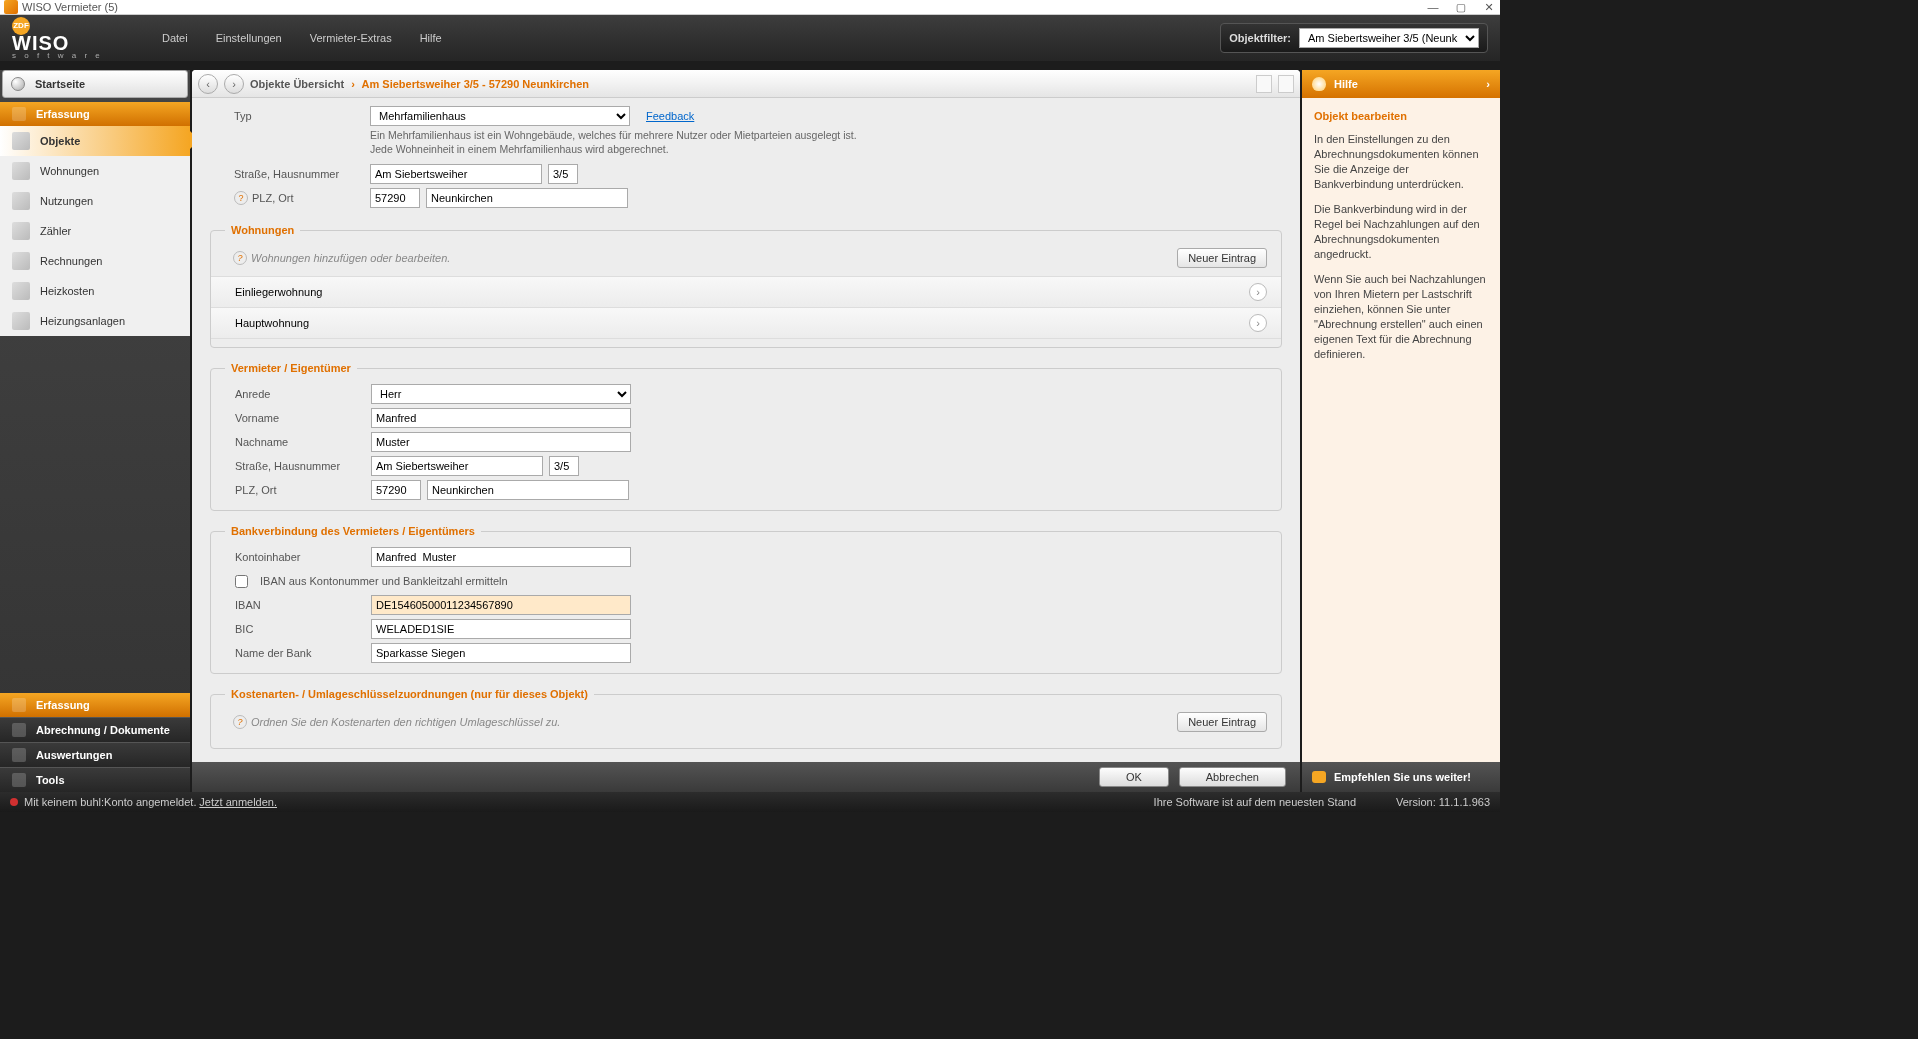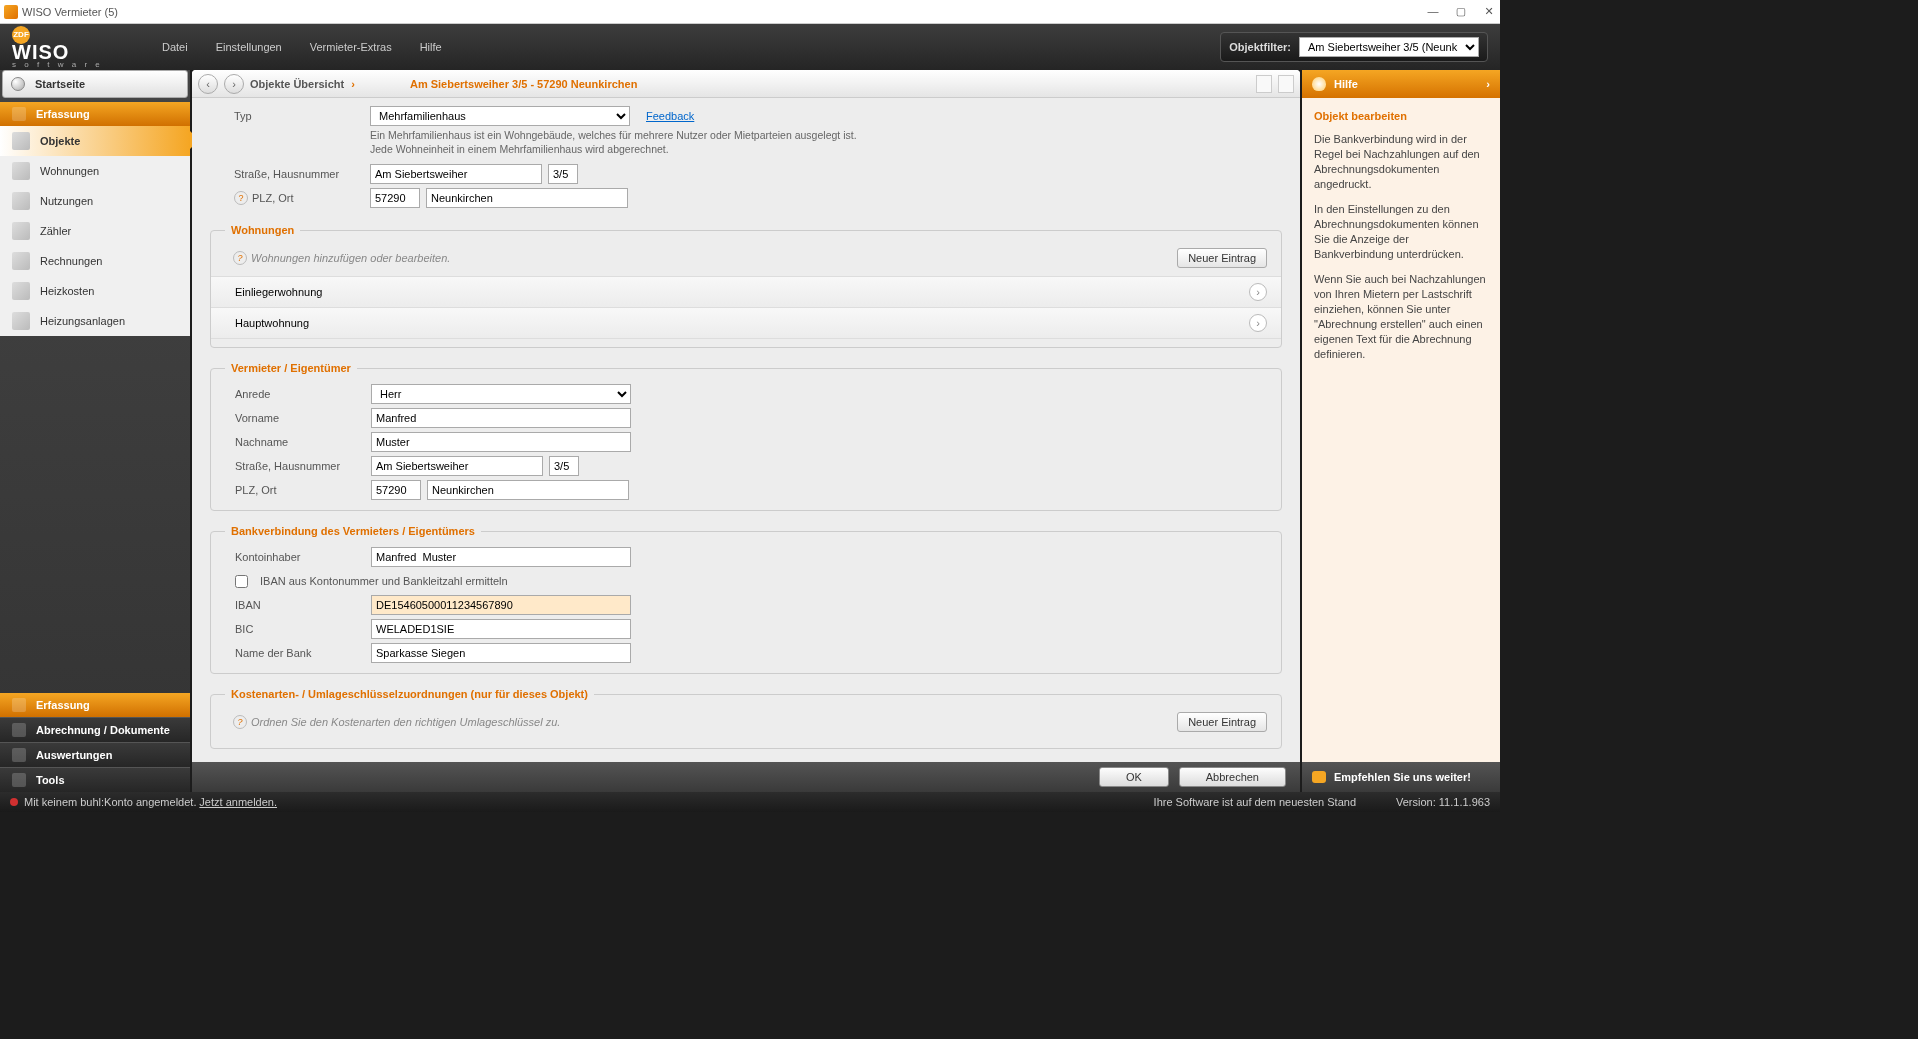--- a/index.html
+++ b/index.html
@@ -1,19 +1,19 @@
 <!DOCTYPE html>
 <html><head>
 <meta charset="utf-8">
 <style>
 * { box-sizing: border-box; margin: 0; padding: 0; font-family: Tahoma, Arial, sans-serif; font-size: 11px; }
 body { background: #1c1c1c; width: 1500px; height: 812px; overflow: hidden; position: relative; }
 
 
-.titlebar { height: 24px; background: #fff; display: flex; align-items: center; padding: 0 4px; border-bottom: 1px solid #ccc; }
+.titlebar { height: 15px; background: #fff; display: flex; align-items: center; padding: 0 4px; border-bottom: 1px solid #ccc; }
 .titlebar .ticon { width: 14px; height: 14px; margin-right: 4px; background: linear-gradient(135deg, #f5a623, #e07000); border-radius: 2px; }
 .titlebar .ttl { color: #555; }
 .titlebar .wbuttons { margin-left: auto; display: flex; gap: 14px; color: #555; }
 .titlebar .wbuttons span { cursor: pointer; width: 14px; text-align: center; }
 
 
 .headerbar { height: 46px; background: linear-gradient(to bottom, #3d3d3d, #252525); display: flex; align-items: center; padding: 0 12px; }
 .logo { width: 120px; color: #fff; }
 .logo .wiso { font-size: 20px; font-weight: bold; letter-spacing: 1px; line-height: 16px; }
 .logo .sub { font-size: 8px; letter-spacing: 3px; color: #aaa; }
@@ -36,21 +36,21 @@
 .side-item .ic { width:18px; height:18px; background:linear-gradient(135deg,#ddd,#bbb); border-radius:2px;}
 .side-item.active { background: linear-gradient(to right, #fff, #f5a623); font-weight:bold; position:relative; }
 .side-item.active:after { content:''; position:absolute; right:-9px; top:4px; width:0; height:0; border-top:10px solid transparent; border-bottom:10px solid transparent; border-left:10px solid #f5a623; }
 
 
 .main { position:absolute; top:70px; left:192px; right:200px; bottom:44px; background:#fff; border-radius:4px 4px 0 0; overflow:hidden; display:flex; flex-direction:column;}
 .breadcrumb { height: 28px; background:linear-gradient(to bottom,#fff,#e5e5e5); border-bottom:1px solid #ccc; display:flex; align-items:center; padding:0 6px; gap:6px;}
 .navbtn { width:20px; height:20px; border:1px solid #aaa; border-radius:50%; background:linear-gradient(to bottom,#fff,#ddd); display:flex; align-items:center; justify-content:center; color:#666; cursor:pointer;}
 .crumb { color:#555; font-weight:bold;}
 .crumb .chev { color:#e07000; margin: 0 4px;}
-.crumb .active { color:#e07000;margin-left:48px;}
+.crumb .active { color:#e07000;}
 .bc-icons { margin-left:auto; display:flex; gap:6px; }
 .bc-icons .ico { width:16px; height:18px; border:1px solid #ccc; background:#f9f9f9; cursor:pointer;}
 
 .formarea { flex:1; overflow-y:auto; background:#ededed; padding: 6px 18px;}
 fieldset { border:1px solid #ccc; border-radius:4px; margin-bottom:14px; background:#ededed; padding:8px 0;}
 fieldset legend { color:#e07000; font-weight:bold; margin-left:14px; padding:0 6px;}
 .row { display:flex; align-items:center; min-height:24px; padding:2px 0;}
 .lblcell { width:160px; padding-left:24px; color:#555; display:flex; align-items:center; gap:4px;}
 .hq { width:14px; height:14px; border-radius:50%; border:1px solid #bbb; color:#e07000; font-size:9px; line-height:12px; text-align:center; cursor:pointer;}
 .inpcell { flex:1; display:flex; gap:6px; align-items:center;}
@@ -338,22 +338,22 @@
 </div>
 
 <div class="helpp">
   <div class="hd">
     <span class="bulb"></span>
     <span>Hilfe</span>
     <span class="arr">›</span>
   </div>
   <div class="body">
     <h4>Objekt bearbeiten</h4>
+    <p>In den Einstellungen zu den Abrechnungsdokumenten können Sie die Anzeige der Bankverbindung unterdrücken.</p>
     <p>Die Bankverbindung wird in der Regel bei Nachzahlungen auf den Abrechnungsdokumenten angedruckt.</p>
-    <p>In den Einstellungen zu den Abrechnungsdokumenten können Sie die Anzeige der Bankverbindung unterdrücken.</p>
     <p>Wenn Sie auch bei Nachzahlungen von Ihren Mietern per Lastschrift einziehen, können Sie unter "Abrechnung erstellen" auch einen eigenen Text für die Abrechnung definieren.</p>
   </div>
 </div>
 
 <div class="recobar">
   <span class="bubble"></span>
   <span>Empfehlen Sie uns weiter!</span>
 </div>
 
 <div class="statusbar">

